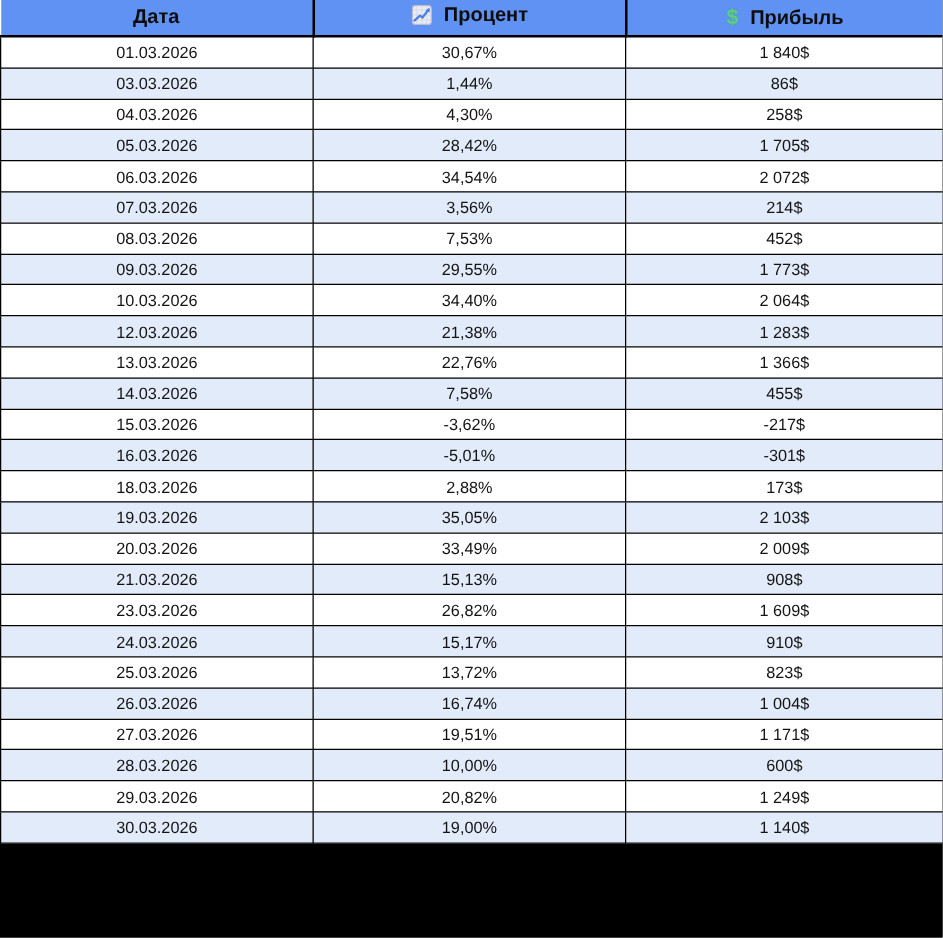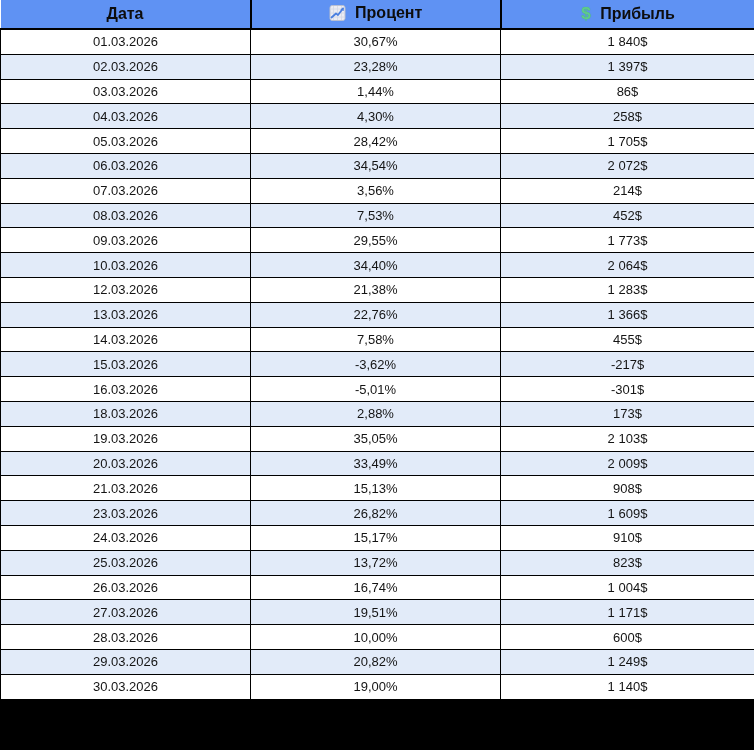--- a/index.html
+++ b/index.html
@@ -93,25 +93,20 @@
       </th>
     </tr>
   </thead>
   <tbody>
       <tr>
         <td>01.03.2026</td>
         <td>30,67%</td>
         <td>1 840$</td>
       </tr>
       <tr>
-        <td>02.03.2026</td>
-        <td>23,28%</td>
-        <td>1 397$</td>
-      </tr>
-      <tr>
         <td>03.03.2026</td>
         <td>1,44%</td>
         <td>86$</td>
       </tr>
       <tr>
         <td>04.03.2026</td>
         <td>4,30%</td>
         <td>258$</td>
       </tr>
       <tr>

